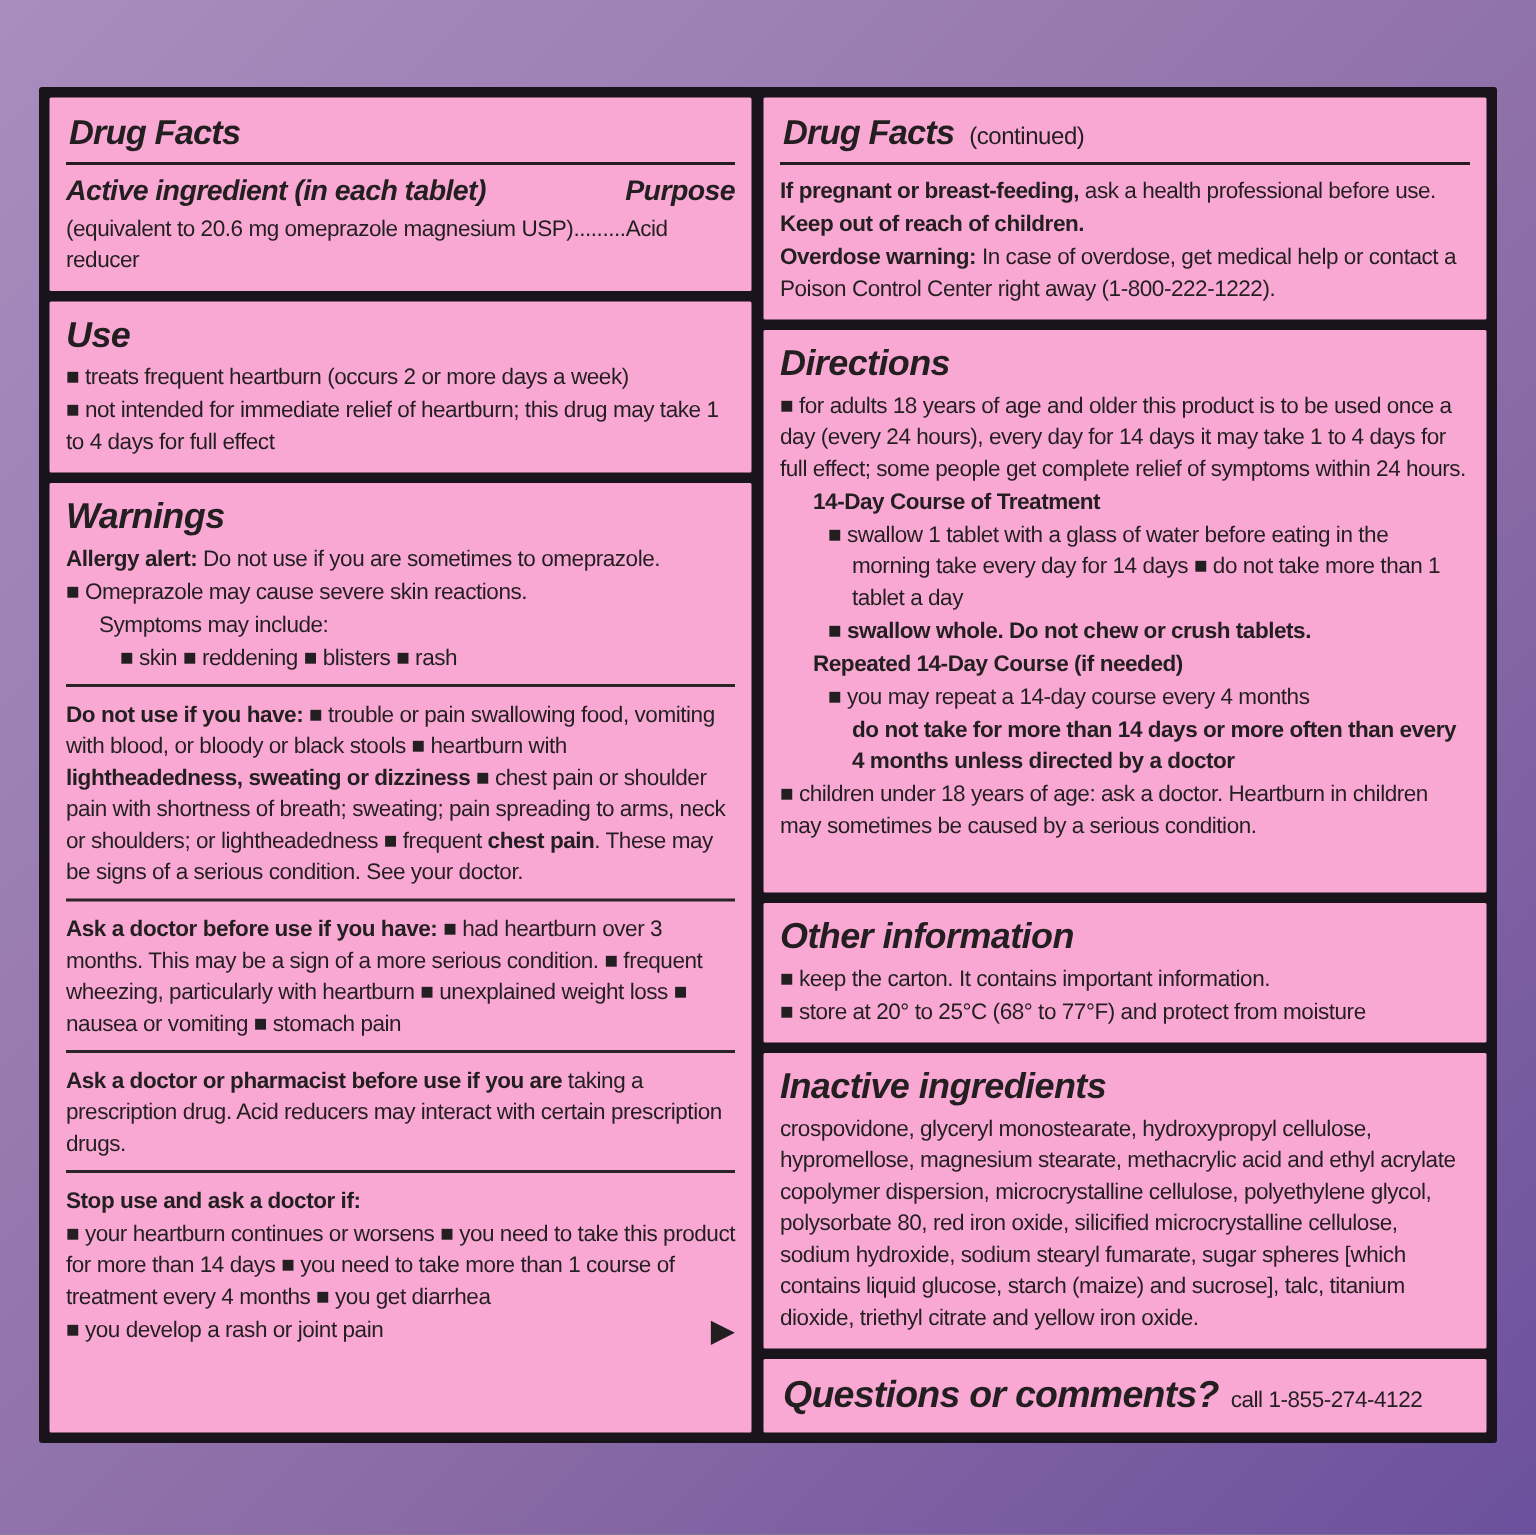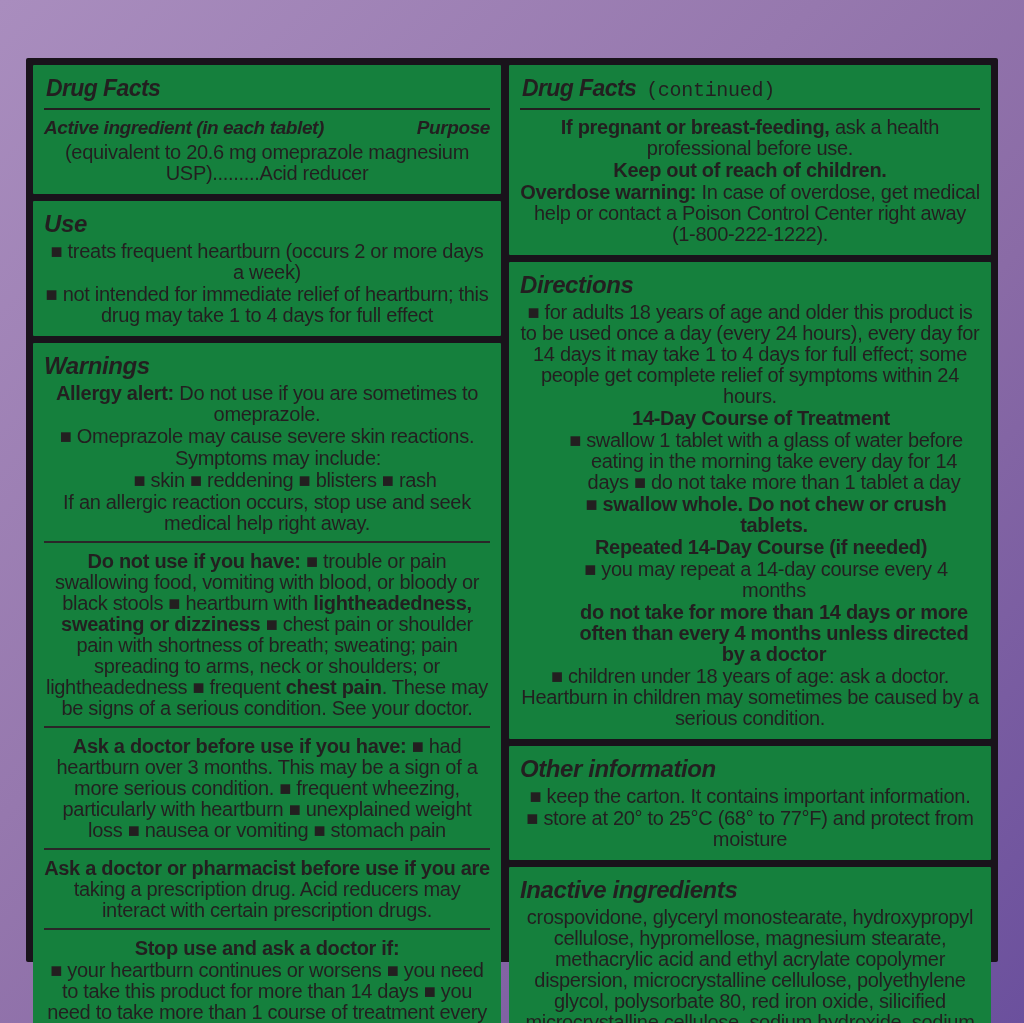--- a/index.html
+++ b/index.html
@@ -12,39 +12,39 @@
   }
   .frame{
     position:absolute;left:26px;top:58px;width:972px;height:904px;
     background:#19131b;border-radius:2px;box-sizing:border-box;
     padding:7px;display:flex;gap:8px;
   }
   .col{display:flex;flex-direction:column;gap:7px;min-width:0;}
   .col-left{flex:0 0 468px;}
   .col-right{flex:1;}
   .box{
-    background:#15803d;border-radius:1px;
+    background:#f9a8d4;border-radius:1px;
     padding:8px 11px 9px 11px;box-sizing:border-box;
     letter-spacing:-0.3px;
   }
   .grow{flex:1;}
   .h1{
     font-size:23px;font-weight:bold;font-style:italic;
     letter-spacing:-0.6px;padding:2px 0 6px 2px;
   }
   .h1-rule{border-bottom:2px solid #231f20;margin:0 0 7px 0;}
   .h1row{display:flex;align-items:baseline;gap:10px;}
-  .h1row .cont{font-size:20px;font-weight:normal;font-style:normal;letter-spacing:-0.3px;font-family:Liberation Mono, monospace;}
+  .h1row .cont{font-size:16px;font-weight:normal;font-style:normal;letter-spacing:-0.3px;}
   .h2{
     font-size:24px;font-weight:bold;font-style:italic;
     letter-spacing:-0.4px;margin:1px 0 3px 0;
   }
   .airow{display:flex;justify-content:space-between;align-items:baseline;margin-bottom:3px;}
   .ai-h{font-size:19px;font-weight:bold;font-style:italic;letter-spacing:-0.4px;}
-  p{margin:0 0 1px 0;font-size:20px;line-height:21px;text-align:center;}
+  p{margin:0 0 1px 0;font-size:15px;line-height:21px;}
   .b{font-weight:bold;}
   .sep{border-top:2px solid #2a2628;margin:7px 0 8px 0;}
   .ind1{padding-left:22px;}
   .ind2{padding-left:36px;}
   .cb{padding-left:48px;text-indent:-16px;}
   .cbold{padding-left:48px;font-weight:bold;}
   .lastline{display:flex;justify-content:space-between;align-items:flex-end;}
   .arrow{font-size:21px;line-height:20px;letter-spacing:0;}
   .qrow{display:flex;align-items:baseline;gap:8px;padding:2px 0 1px 2px;}
   .q-h{font-size:25px;font-weight:bold;font-style:italic;letter-spacing:-0.5px;}
@@ -72,21 +72,20 @@
       <p>■ treats frequent heartburn (occurs 2 or more days a week)</p>
       <p>■  not intended for immediate relief of heartburn; this drug may take 1 to 4 days for full effect</p>
     </div>
 
     <div class="box grow">
       <div class="h2">Warnings</div>
       <p><span class="b">Allergy alert:</span><span> Do not use if you are sometimes to omeprazole.</span></p>
       <p>■  Omeprazole may cause severe skin reactions.</p>
       <p class="ind1">Symptoms may include:</p>
       <p class="ind2">■ skin ■ reddening ■ blisters ■ rash</p>
-      <p>If an allergic reaction occurs, stop use and seek medical help right away.</p>
       <div class="sep"></div>
       <p><span class="b">Do not use if you have:</span><span> ■ trouble or pain swallowing food, vomiting with blood, or bloody or black stools ■ heartburn with </span><span class="b">lightheadedness, sweating or dizziness</span><span> ■ chest pain or shoulder pain with shortness of breath; sweating; pain spreading to arms, neck or shoulders; or lightheadedness ■ frequent </span><span class="b">chest pain</span><span>. These may be signs of a serious condition. See your doctor.</span></p>
       <div class="sep"></div>
       <p><span class="b">Ask a doctor before use if you have:</span><span> ■ had heartburn over 3 months. This may be a sign of a more serious condition. ■ frequent wheezing, particularly with heartburn ■ unexplained weight loss ■ nausea or vomiting ■ stomach pain</span></p>
       <div class="sep"></div>
       <p><span class="b">Ask a doctor or pharmacist before use if you are</span><span> taking a prescription drug. Acid reducers may interact with certain prescription drugs.</span></p>
       <div class="sep"></div>
       <p class="b">Stop use and ask a doctor if:</p>
       <p>■ your heartburn continues or worsens ■ you need to take this product for more than 14 days ■ you need to take more than 1 course of treatment every 4 months ■ you get diarrhea</p>
       <div class="lastline">

